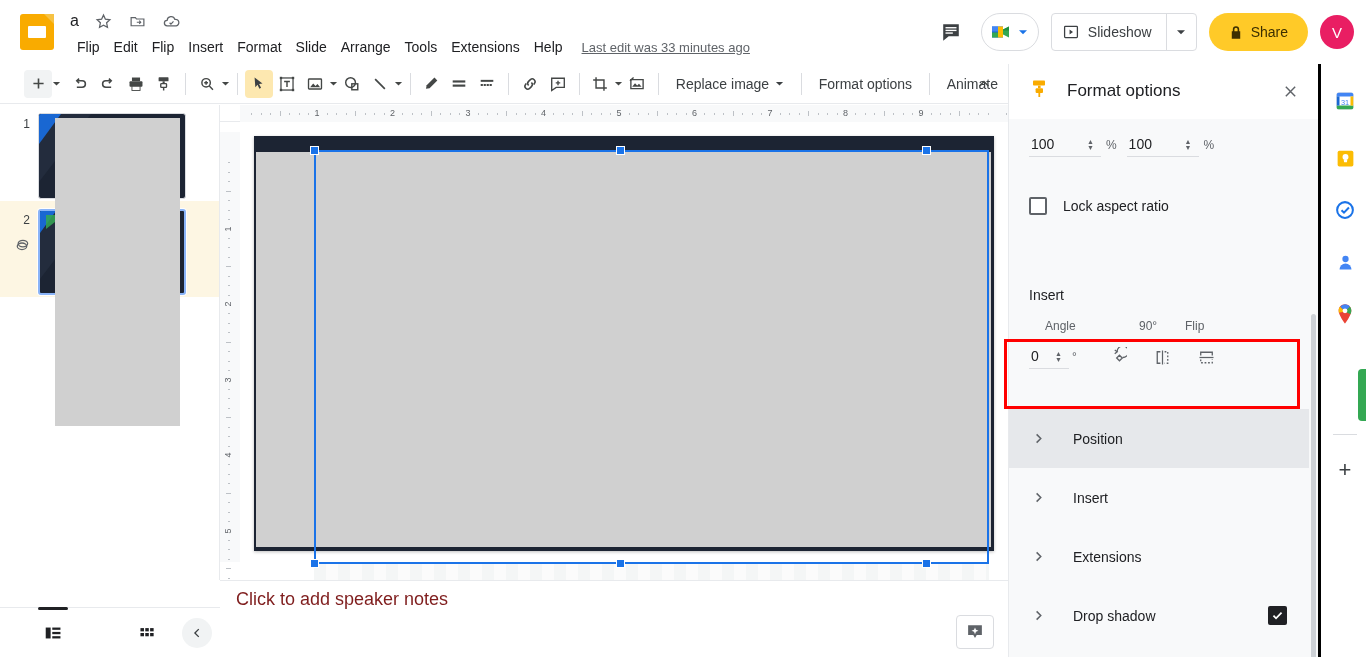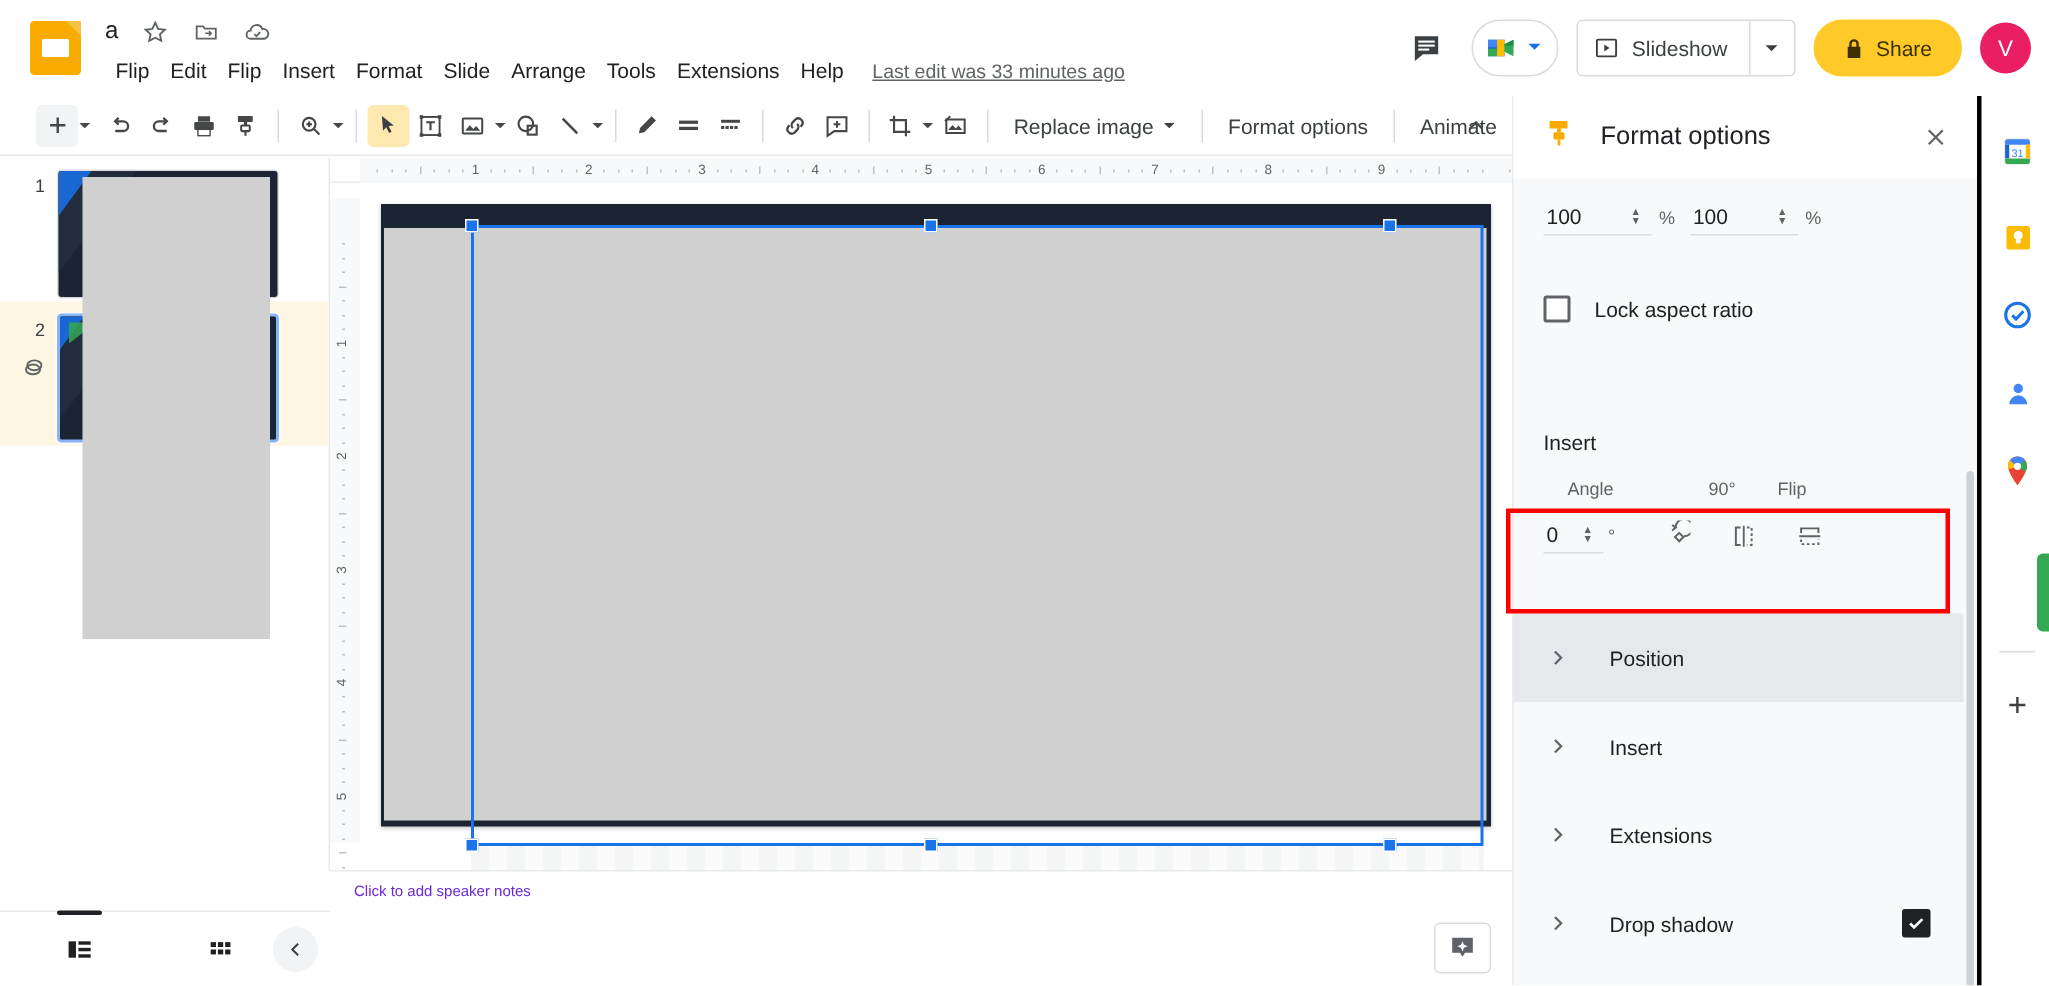--- a/index.html
+++ b/index.html
@@ -139,21 +139,21 @@
     opacity:.75;
   }
   .notes-grip { position:absolute; left:0; right:0; top:467px; height:8px; display:flex; align-items:center; justify-content:center; gap:4px; cursor:row-resize; }
   .notes-grip i { width:3px; height:3px; border-radius:50%; background:#bdc1c6; display:block; }
 
   
   .notes-pane {
     position:absolute; left:220px; top:580px; width:788px; height:77px;
     background:#fff; border-top:1px solid #e8eaed;
   }
-  .notes-text { position:absolute; left:16px; top:8px; font-size:10px; color:#6d28d9;text-align:center; }
+  .notes-text { position:absolute; left:16px; top:8px; font-size:18px; color:#7f1d1d;text-align:center; }
 
   
   .bottombar {
     position:absolute; left:0; top:607px; width:220px; height:50px;
     background:#fff; border-top:1px solid #e8eaed; display:flex; align-items:center;
   }
   .bb-btn { width:46px; height:36px; display:flex; align-items:center; justify-content:center; cursor:pointer; color:#3c4043; position:relative; }
   .bb-btn.sel::before { content:""; position:absolute; top:-8px; left:8px; right:8px; height:3px; background:#202124; border-radius:2px; }
   .bb-collapse { width:30px; height:30px; border-radius:50%; background:#f1f3f4; display:flex; align-items:center; justify-content:center; cursor:pointer; color:#3c4043; margin-left:12px; }
 

